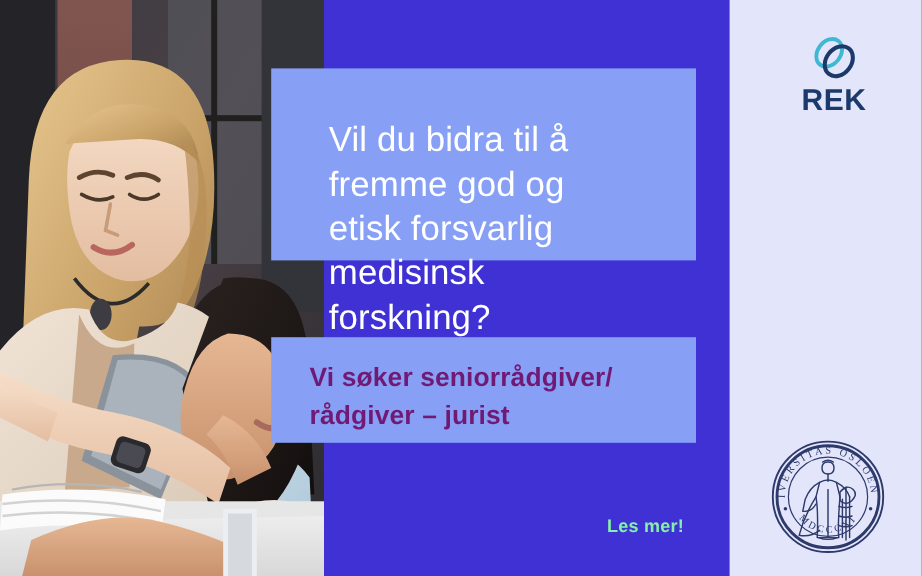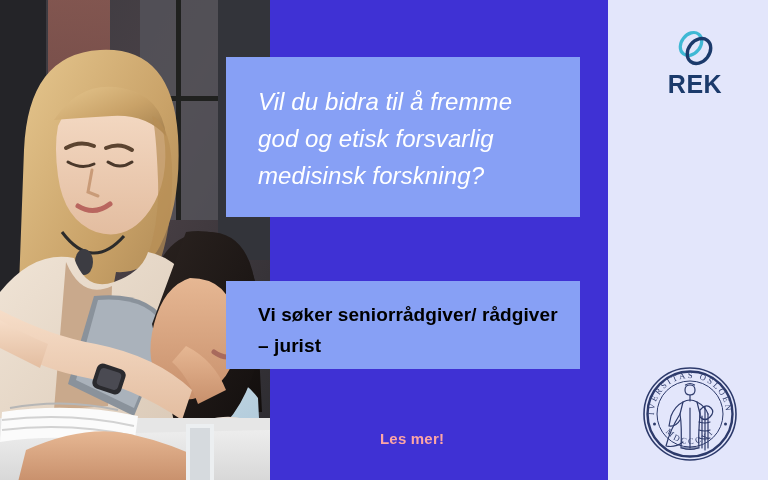--- a/index.html
+++ b/index.html
@@ -53,51 +53,50 @@
     position: absolute;
     background: #87A0F5;
     box-sizing: border-box;
   }
   #headline-box {
     left: 226px; top: 57px;
     width: 354px; height: 160px;
     padding: 26px 30px 0 32px;
   }
   #headline {
-    margin: 0;
-    font-size: 24px;
+    margin: 16px;
+    font-size: 29px;
     line-height: 37px;
     font-weight: 400;
     color: #ffffff;
     letter-spacing: 0.1px;
-    font-style: italic;
   }
   #job-box {
     left: 226px; top: 281px;
     width: 354px; height: 88px;
     padding: 18px 20px 0 32px;
   }
   #job-title {
     margin: 0;
-    font-size: 19px;
+    font-size: 22px;
     line-height: 31px;
     font-weight: bold;
-    color: #000000;
+    color: #701a75;
     letter-spacing: 0.1px;
   }
 
   
   #cta {
     position: absolute;
     left: 380px; top: 430px;
     width: 190px;
-    text-align: left;
+    text-align: right;
     font-size: 15px;
     font-weight: bold;
-    color: #fca5a5;
+    color: #86efac;
     letter-spacing: 0.2px;
   }
 
   
   #rek-logo {
     position: absolute;
     left: 650px; top: 26px;
     width: 92px; height: 48px;
     display: flex;
     align-items: center;

